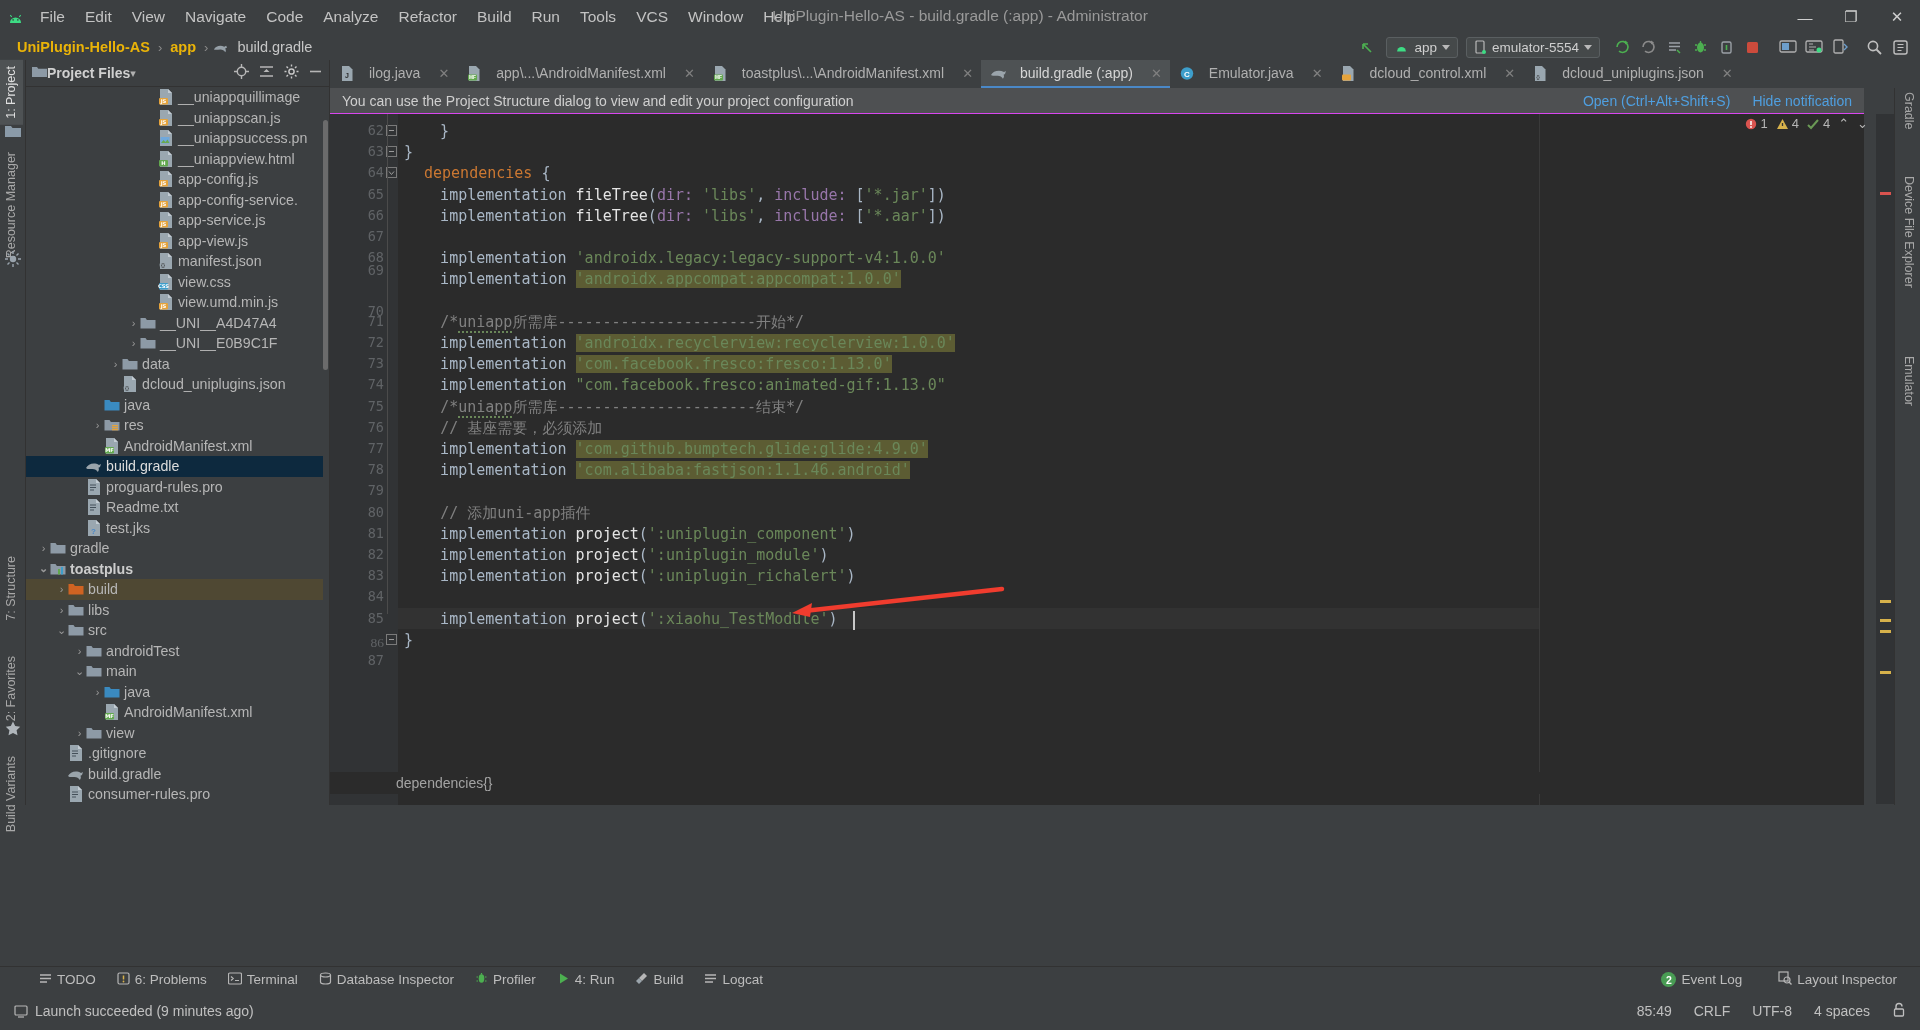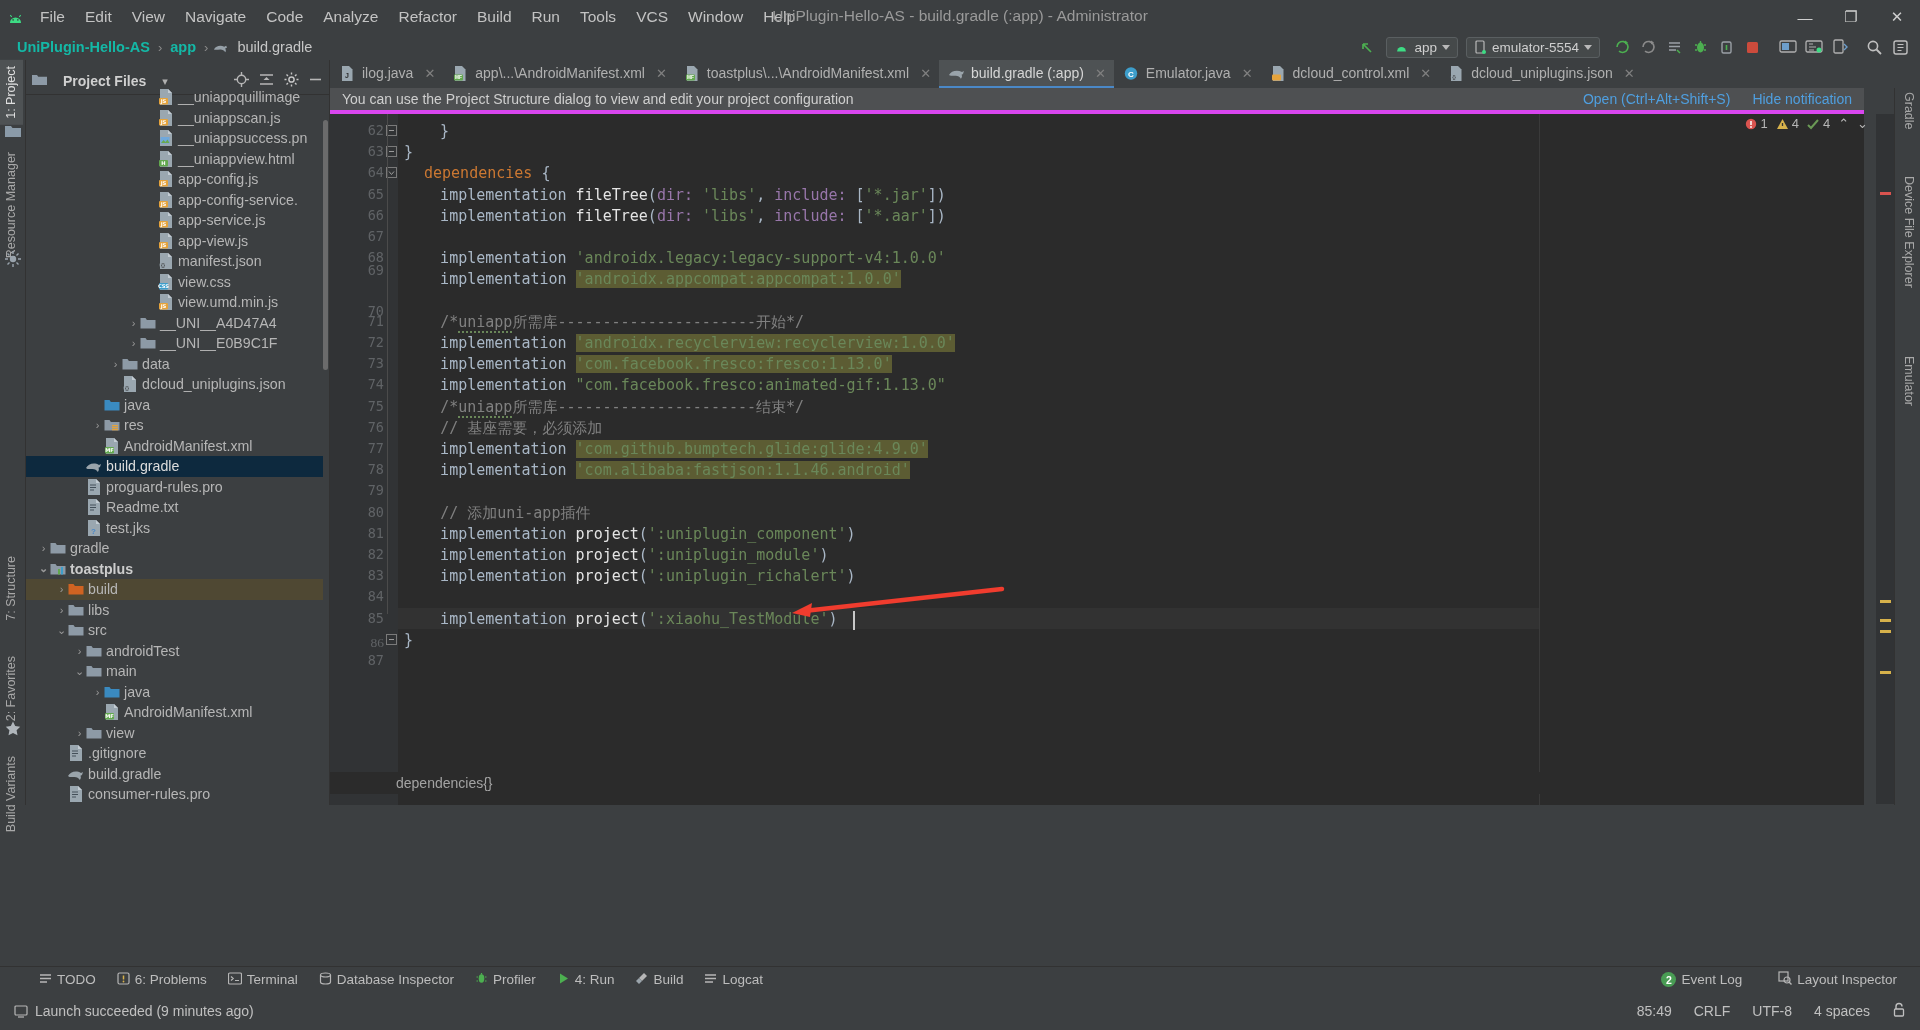--- a/index.html
+++ b/index.html
@@ -28,40 +28,40 @@
   }
   .win-ctrl-group { position: absolute; right: 0; top: 0; height: 34px; display: flex; align-items: center; }
   .win-ctrl { width: 46px; height: 34px; display: flex; align-items: center; justify-content: center; color: #cfcfcf; font-size: 15px; }
 
   
   .navrow {
     position: absolute; left: 0; top: 34px; width: 1920px; height: 26px;
     background: #3c3f41; display: flex; align-items: center;
   }
   .crumbs { display: flex; align-items: center; padding-left: 14px; font-size: 14.5px; gap: 2px; }
-  .crumb { color: #14b8a6; font-weight: bold; padding: 1px 3px; }
+  .crumb { color: #eab308; font-weight: bold; padding: 1px 3px; }
   .crumb.plain { font-weight: normal; color: #c6c6c6; }
   .crumb-sep { color: #8b8b8b; padding: 0 3px; font-size: 13px; }
   .gradle-mini { width: 15px; height: 13px; margin-right: 4px; }
 
   .toolbar-right { position: absolute; right: 8px; top: 0; height: 26px; display: flex; align-items: center; gap: 2px; }
   .tb-btn { width: 24px; height: 24px; display: flex; align-items: center; justify-content: center; border-radius: 3px; }
   .combo {
     height: 21px; border: 1px solid #5a5f61; border-radius: 3px; background: #45494a;
     display: flex; align-items: center; gap: 5px; padding: 0 7px; font-size: 13.5px; color: #cfcfcf;
   }
   .caret { width: 0; height: 0; border-left: 4px solid transparent; border-right: 4px solid transparent; border-top: 5px solid #b9b9b9; }
 
   
   .tabbar {
     position: absolute; left: 330px; top: 60px; width: 1590px; height: 28px;
     background: #3c3f41; display: flex; align-items: stretch; overflow: hidden;
   }
   .tab {
-    display: flex; align-items: center; gap: 8px; padding: 0 8px 0 10px;
+    display: flex; align-items: center; gap: 15px; padding: 0 8px 0 10px;
     font-size: 14px; color: #b0b0b0; position: relative; white-space: nowrap;
     border-bottom: 2px solid transparent;
   }
   .tab.active { background: #4e5254; color: #d6d6d6; border-bottom: 2px solid #4a88c7; }
   .tab .x { color: #808080; font-size: 13px; margin-left: 3px; }
   .tab-icon { width: 14px; height: 15px; flex: 0 0 14px; }
 
   
   .leftstrip {
     position: absolute; left: 0; top: 60px; width: 26px; height: 745px; background: #3c3f41;
@@ -79,23 +79,22 @@
     position: absolute; right: 0; top: 60px; width: 26px; height: 745px; background: #3c3f41;
     border-left: 1px solid #323232;
   }
 
   
   .projpanel {
     position: absolute; left: 26px; top: 60px; width: 304px; height: 745px;
     background: #3c3f41; border-right: 1px solid #323232;
   }
   .proj-header {
-    height: 27px; display: flex; align-items: center; padding: 0 6px; gap: 16px;
+    height: 27px; display: flex; align-items: center; padding: 0 6px; gap: 0;
     border-bottom: 1px solid #323232;
-    margin-top: 8px;
   }
   .proj-title { font-size: 14px; color: #d0d0d0; font-weight: bold; }
   .proj-hdr-icons { margin-left: auto; display: flex; align-items: center; gap: 8px; }
   .tree { position: absolute; left: 0; top: 27px; right: 6px; bottom: 0; overflow: hidden; }
   .trow {
     height: 20.5px; display: flex; align-items: center; font-size: 14.2px; color: #b6b6b6;
     white-space: nowrap; padding-right: 4px;
   }
   .trow.sel { background: #0d293e; color: #dcdcdc; }
   .trow.build-hl { background: #4f4833; }
@@ -106,21 +105,21 @@
     position: absolute; right: 1px; top: 60px; width: 5px; height: 250px; background: #6b6b6b; border-radius: 3px;
   }
 
   
   .editor {
     position: absolute; left: 330px; top: 88px; width: 1534px; height: 717px; background: #2b2b2b;
   }
   .notifbar {
     position: absolute; left: 0; top: 0; width: 1534px; height: 26px; background: #4e5052;
     display: flex; align-items: center; padding: 0 12px; font-size: 14px; color: #cfcfcf;
-    border-bottom: 4px solid #d946ef;
+    border-bottom: 1px solid #d946ef;
   }
   .notif-links { margin-left: auto; display: flex; gap: 22px; }
   .notif-link { color: #4f9fe0; }
 
   .gutter {
     position: absolute; left: 0; top: 26px; width: 68px; height: 691px; background: #313335;
   }
   .codearea {
     position: absolute; left: 68px; top: 26px; width: 1141px; height: 691px; background: #2b2b2b;
   }

